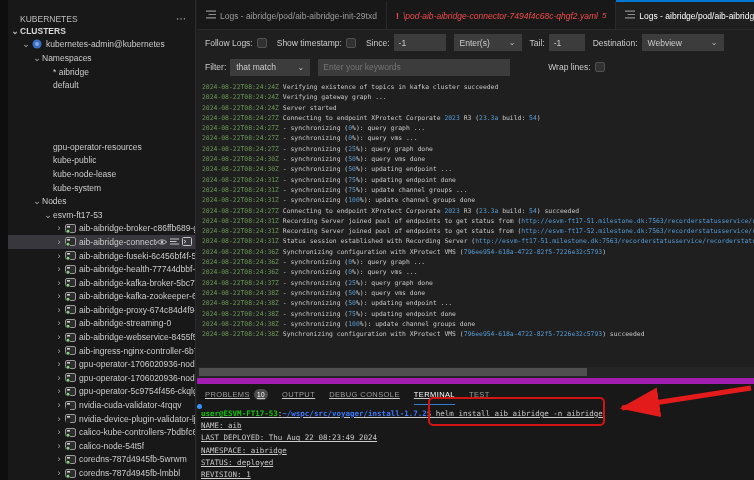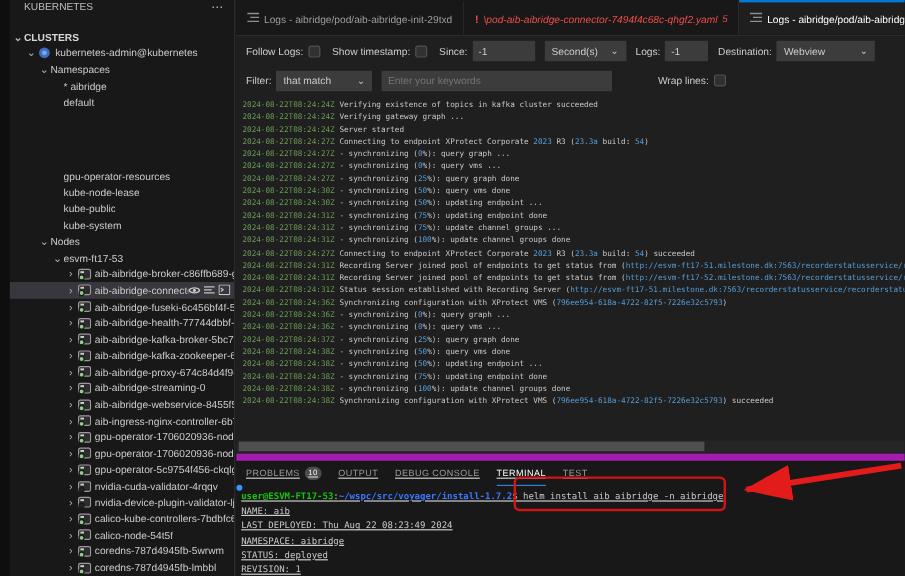--- a/index.html
+++ b/index.html
@@ -6,21 +6,21 @@
   html,body { margin:0; padding:0; }
   body {
     width:754px; height:480px; position:relative; overflow:hidden;
     background:#1f1f1f; color:#cccccc;
     font-family:"Liberation Sans", sans-serif;
   }
   
   .sidebar { position:absolute; left:0; top:0; width:196px; height:480px;
     background:#181818; border-right:1px solid #2b2b2b; padding-left:8px; }
   .sidebar:before { content:""; position:absolute; left:0; top:0; width:8px; height:480px; background:#0e0e0e; }
-  .sb-header { height:24px; display:flex; align-items:flex-start; padding:0 8px 0 12px;
+  .sb-header { height:24px; display:flex; align-items:flex-end; padding:0 8px 0 12px;
     font-size:8.5px; color:#bdbdbd;gap:20px; }
   .sb-header .spacer { flex:1; }
   .sb-more { color:#bdbdbd; font-size:10px; letter-spacing:1px; cursor:pointer; }
   .tree { font-size:8.5px; }
   .trow { height:13.6px; display:flex; align-items:center; white-space:nowrap;
     overflow:hidden; color:#cccccc; cursor:pointer; }
   .trow.bold { font-weight:bold; color:#d7d7d7; }
   .trow.sel { background:#37373d; }
   .chev { width:10px; flex:0 0 10px; color:#b0b0b0; font-size:9px; text-align:center; line-height:10px; }
   .chev.hid { visibility:hidden; }
@@ -116,25 +116,25 @@
       <div class="trow" style="padding-left: 35px;">
         <span class="chev hid">›</span>
         <span class="tlabel">default</span>
       </div>
       <div class="trow" style="padding-left: 35px; margin-top: 48px;">
         <span class="chev hid">›</span>
         <span class="tlabel">gpu-operator-resources</span>
       </div>
       <div class="trow" style="padding-left: 35px;">
         <span class="chev hid">›</span>
-        <span class="tlabel">kube-node-lease</span>
+        <span class="tlabel">kube-public</span>
       </div>
       <div class="trow" style="padding-left: 35px;">
         <span class="chev hid">›</span>
-        <span class="tlabel">kube-public</span>
+        <span class="tlabel">kube-node-lease</span>
       </div>
       <div class="trow" style="padding-left: 35px;">
         <span class="chev hid">›</span>
         <span class="tlabel">kube-system</span>
       </div>
       <div class="trow" style="padding-left: 24px;">
         <span class="chev">⌄</span>
         <span class="tlabel">Nodes</span>
       </div>
       <div class="trow" style="padding-left: 35px;">
@@ -420,24 +420,24 @@
     </div>
 
   <div class="toolbar" style="height:25px;">
     <span class="lab">Follow Logs:</span>
     <span class="checkbox"></span>
     <span class="lab">Show timestamp:</span>
     <span class="checkbox"></span>
     <span class="lab">Since:</span>
     <input class="tinput" style="width: 52px;" value="-1">
     <span class="dd" style="width:68px;">
-      <span>Second(s)</span>
+      <span>Enter(s)</span>
       <span class="dchev">⌄</span>
     </span>
-    <span class="lab">Logs:</span>
+    <span class="lab">Tail:</span>
     <input class="tinput" style="width: 36px;" value="-1">
     <span class="lab" style="margin-left:0;">Destination:</span>
     <span class="dd" style="width:82px;">
       <span>Webview</span>
       <span class="dchev">⌄</span>
     </span>
   </div>
 
   <div class="toolbar" style="height:24px;">
     <span class="lab">Filter:</span>

